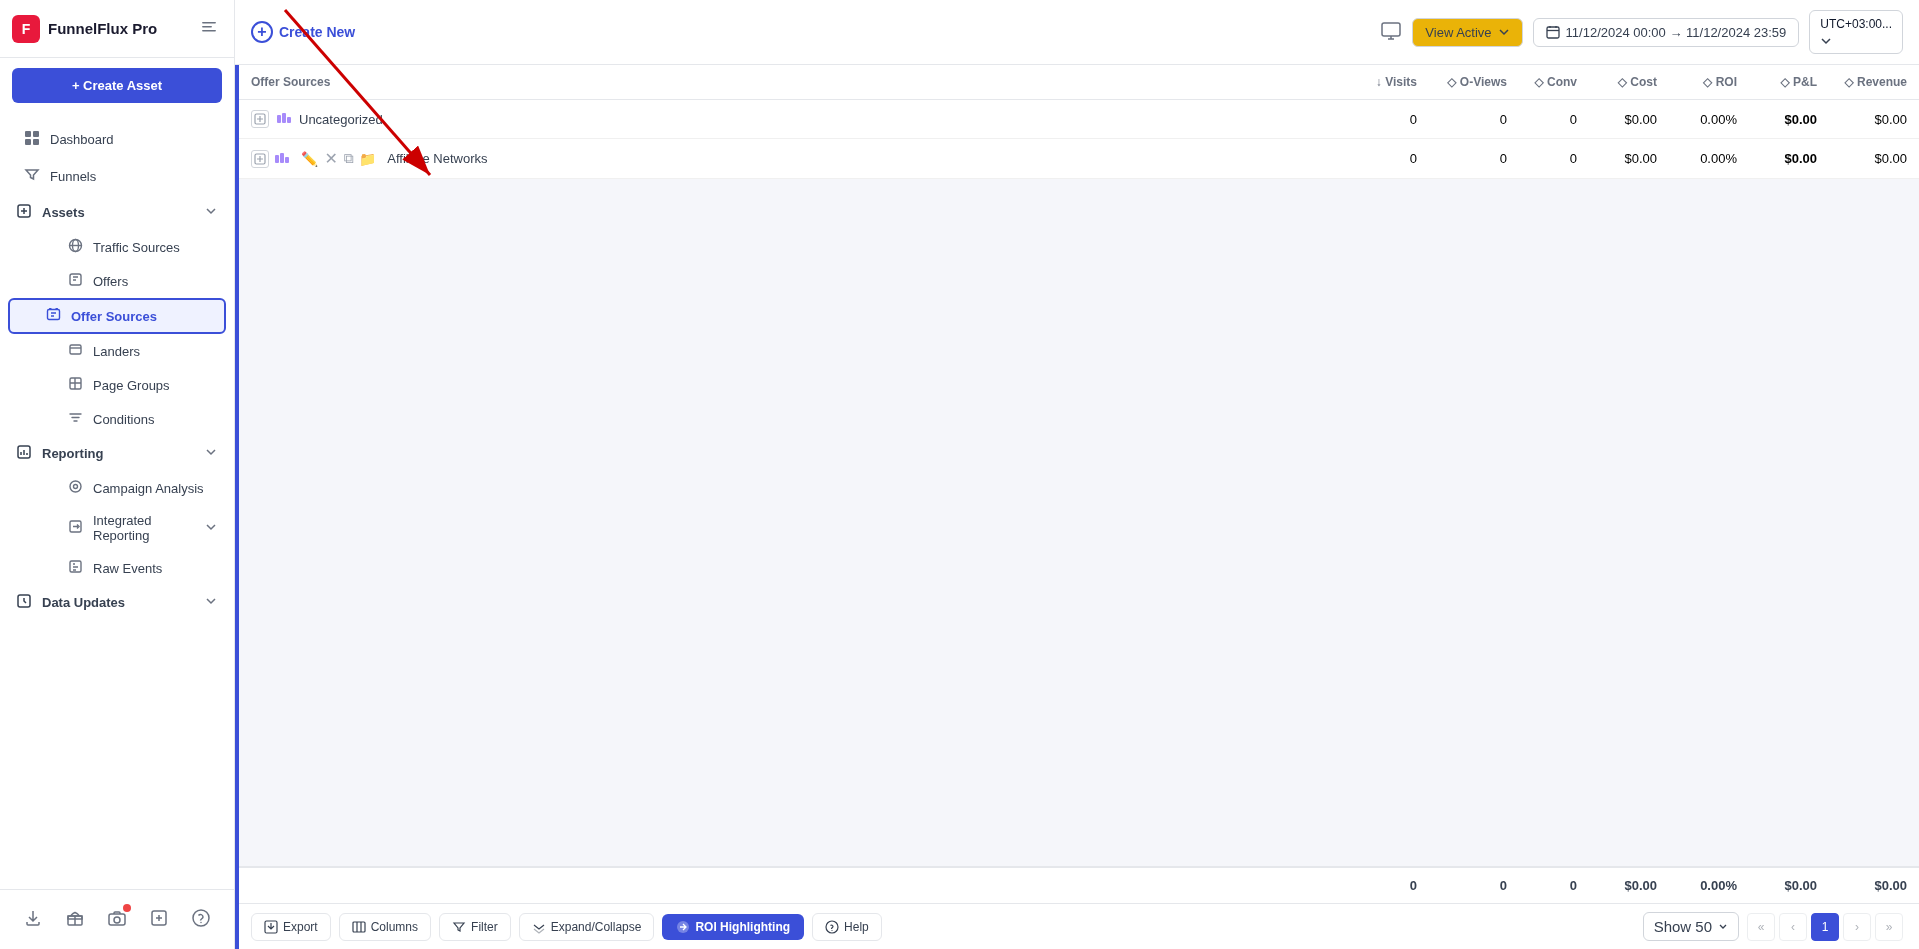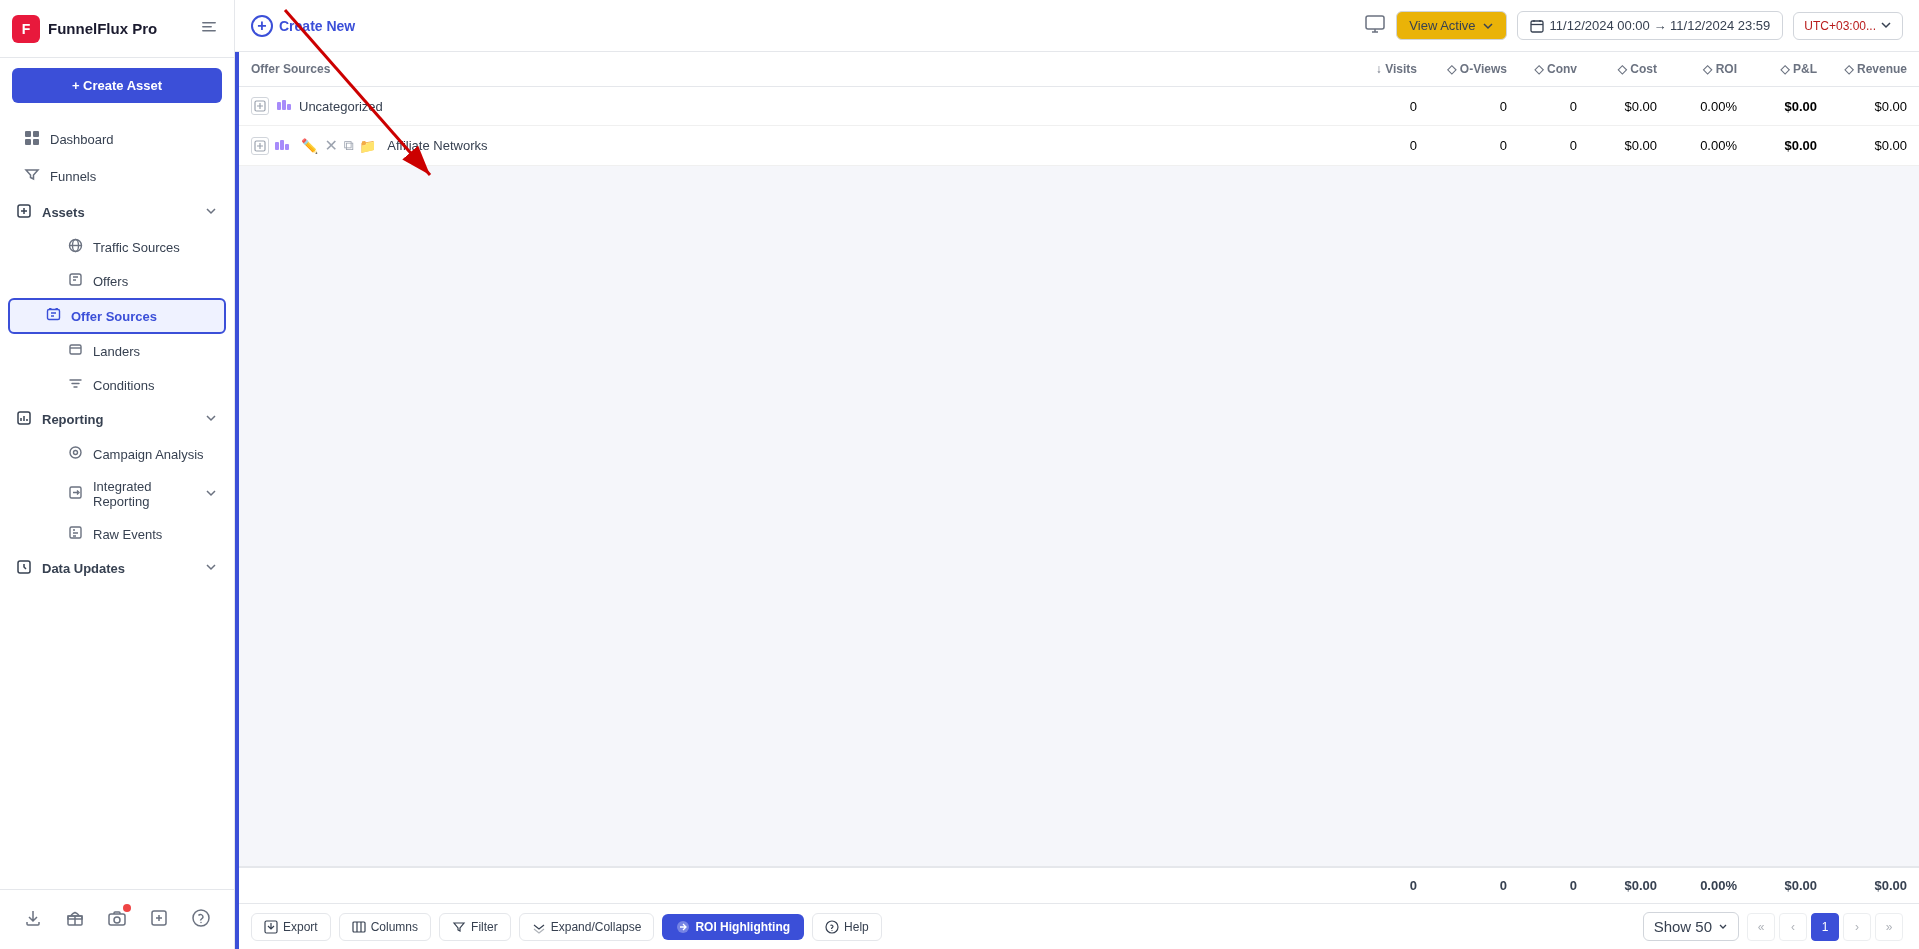--- a/index.html
+++ b/index.html
@@ -30,21 +30,21 @@
 
     
     .topbar { display: flex; align-items: center; padding: 10px 16px; border-bottom: 1px solid #e5e7eb; background: #fff; gap: 12px; min-height: 52px; }
     .create-new-btn { display: flex; align-items: center; gap: 6px; color: #3b4fd8; font-weight: 600; cursor: pointer; border: none; background: transparent; font-size: 14px; }
     .create-new-btn .plus-circle { width: 22px; height: 22px; border-radius: 50%; border: 2px solid #3b4fd8; display: flex; align-items: center; justify-content: center; font-size: 16px; line-height: 1; }
     .topbar-spacer { flex: 1; }
     .topbar-actions { display: flex; align-items: center; gap: 10px; }
     .monitor-icon { color: #6b7280; cursor: pointer; }
     .view-active-btn { display: flex; align-items: center; gap: 6px; border: 1px solid #d1d5db; border-radius: 6px; padding: 6px 12px; background: #eab308; cursor: pointer; font-size: 13px; color: #374151; }
     .date-range-btn { display: flex; align-items: center; gap: 6px; border: 1px solid #d1d5db; border-radius: 6px; padding: 6px 12px; background: #fff; cursor: pointer; font-size: 13px; color: #374151; }
-    .timezone-btn { display: flex; align-items: flex-start; gap: 4px; border: 1px solid #d1d5db; border-radius: 6px; padding: 6px 10px; background: #fff; cursor: pointer; font-size: 12px; color: #b91c1c; }
+    .timezone-btn { display: flex; align-items: flex-start; gap: 4px; border: 1px solid #d1d5db; border-radius: 6px; padding: 6px 10px; background: #fff; cursor: pointer; font-size: 12px; color: #0f172a; flex-direction: column; }
 
     
     .content { flex: 1; display: flex; flex-direction: column; overflow: hidden; position: relative; }
 
     
     .left-accent { position: absolute; left: 0; top: 0; bottom: 0; width: 4px; background: #3b4fd8; }
 
     
     .table-container { flex: 1; overflow: auto; padding-left: 4px; }
     .data-table { width: 100%; border-collapse: collapse; }
@@ -170,20 +170,29 @@
     <div class="nav-sub-item">
       <span>
         <svg width="15" height="15" viewBox="0 0 15 15" fill="none">
             <rect x="2" y="3" width="11" height="9" rx="1.5" stroke="#6b7280" stroke-width="1.4" fill="none"></rect>
             <path d="M2 6h11" stroke="#6b7280" stroke-width="1.4"></path>
           </svg>
       </span>
       <span class="nav-label">Landers</span>
     </div>
 
+    <div class="nav-sub-item">
+      <span>
+        <svg width="15" height="15" viewBox="0 0 15 15" fill="none">
+            <rect x="2" y="2" width="11" height="11" rx="1.5" stroke="#6b7280" stroke-width="1.4" fill="none"></rect>
+            <path d="M2 7h11M7 2v11" stroke="#6b7280" stroke-width="1.4"></path>
+          </svg>
+      </span>
+      <span class="nav-label">Page Groups</span>
+    </div>
 
     <div class="nav-sub-item">
       <span>
         <svg width="15" height="15" viewBox="0 0 15 15" fill="none">
             <path d="M2 4h11M4 7.5h7M6 11h3" stroke="#6b7280" stroke-width="1.4" stroke-linecap="round"></path>
           </svg>
       </span>
       <span class="nav-label">Conditions</span>
     </div>
 

